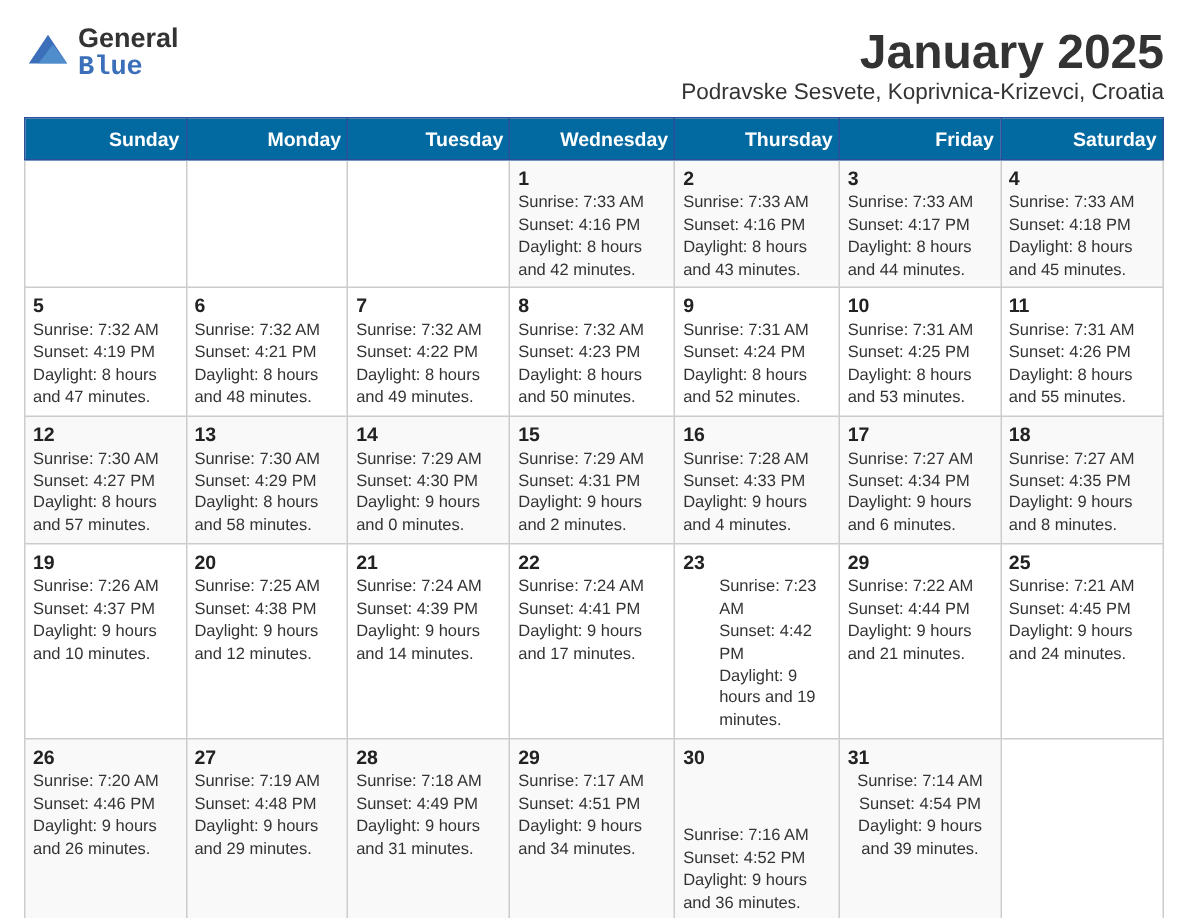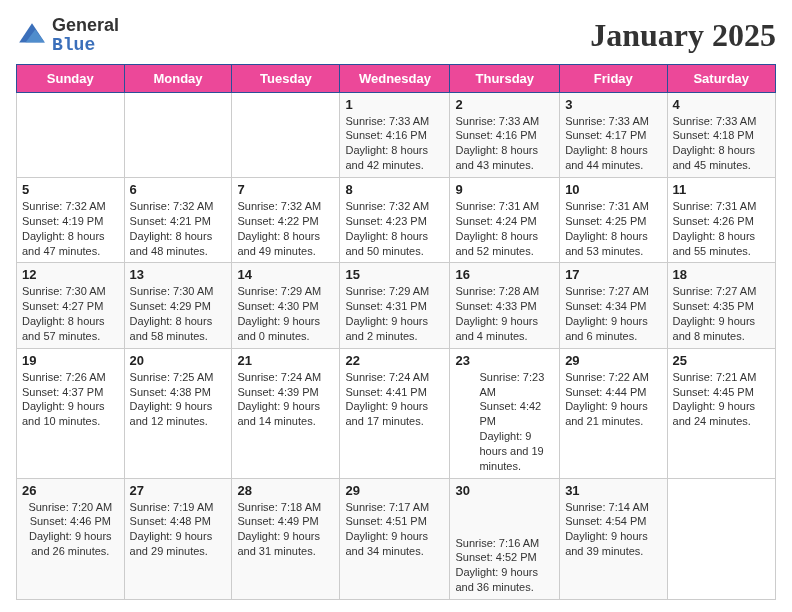--- a/index.html
+++ b/index.html
@@ -5,21 +5,21 @@
     * { box-sizing: border-box; margin: 0; padding: 0; }
     body {
       font-family: Arial, sans-serif;
       background: #fff;
       width: 792px;
       min-height: 612px;
       padding: 16px;
     }
     .header {
       display: flex;
-      align-items: center;
+      align-items: flex-start;
       justify-content: space-between;
       margin-bottom: 8px;
     }
     .logo {
       display: flex;
       align-items: center;
     }
     .logo-text {
       display: flex;
       flex-direction: column;
@@ -36,41 +36,40 @@
       color: #3b6fba;
       font-family: Liberation Mono, monospace;
     }
     .logo-icon {
       width: 32px;
       height: 32px;
       margin-right: 4px;
     }
     .title-section {
       text-align: right;
-      font-family: Liberation Serif, serif;
     }
     .main-title {
       font-size: 32px;
       font-weight: bold;
       color: #333;
     }
     .subtitle {
       font-size: 15px;
       color: #333;
     }
     table {
       width: 100%;
       border-collapse: collapse;
       font-size: 11.5px;
     }
     thead tr th {
-      background-color: #ec4899;
+      background-color: #0369a1;
       color: #fff;
       padding: 6px 4px;
-      text-align: center;
+      text-align: right;
       font-size: 13px;
       font-weight: bold;
       border: 1px solid #2a5099;
     }
     tbody tr td {
       border: 1px solid #ccc;
       padding: 4px 5px;
       vertical-align: top;
       width: 113px;
       min-height: 80px;
@@ -103,20 +102,21 @@
       <polygon points="20,4 36,28 4,28" fill="#3b6fba"></polygon>
       <polygon points="24,12 36,28 12,28" fill="#5a9ad4" opacity="0.7"></polygon>
     </svg>
     <div class="logo-text">
       <span class="logo-general">General</span>
       <span class="logo-blue">Blue</span>
     </div>
   </div>
   <div class="title-section">
     <div class="main-title">January 2025</div>
+    <div class="subtitle">Podravske Sesvete, Koprivnica-Krizevci, Croatia</div>
   </div>
 </div>
 
 <table>
   <thead>
     <tr>
     <th>Sunday</th>
         <th>Monday</th>
         <th>Tuesday</th>
         <th>Wednesday</th>
@@ -283,21 +283,21 @@
         <td>
           <div class="day-number">25</div>
           <div class="day-info" style="white-space: pre-line;">Sunrise: 7:21 AM
 Sunset: 4:45 PM
 Daylight: 9 hours and 24 minutes.</div>
         </td>
       </tr>
       <tr>
         <td>
           <div class="day-number">26</div>
-          <div class="day-info" style="white-space: pre-line; text-align: center;">Sunrise: 7:20 AM
+          <div class="day-info" style="white-space: pre-line;">Sunrise: 7:20 AM
 Sunset: 4:46 PM
 Daylight: 9 hours and 26 minutes.</div>
         </td>
         <td>
           <div class="day-number">27</div>
           <div class="day-info" style="white-space: pre-line;">Sunrise: 7:19 AM
 Sunset: 4:48 PM
 Daylight: 9 hours and 29 minutes.</div>
         </td>
         <td>
@@ -313,20 +313,20 @@
 Daylight: 9 hours and 34 minutes.</div>
         </td>
         <td>
           <div class="day-number">30</div>
           <div class="day-info" style="white-space: pre-line; margin-top: 38px;">Sunrise: 7:16 AM
 Sunset: 4:52 PM
 Daylight: 9 hours and 36 minutes.</div>
         </td>
         <td>
           <div class="day-number">31</div>
-          <div class="day-info" style="white-space: pre-line;">Sunrise: 7:14 AM
+          <div class="day-info" style="white-space: pre-line; text-align: center;">Sunrise: 7:14 AM
 Sunset: 4:54 PM
 Daylight: 9 hours and 39 minutes.</div>
         </td>
         <td class="empty-cell"></td>
       </tr>
     </tbody>
 </table>
 
 </body></html>

